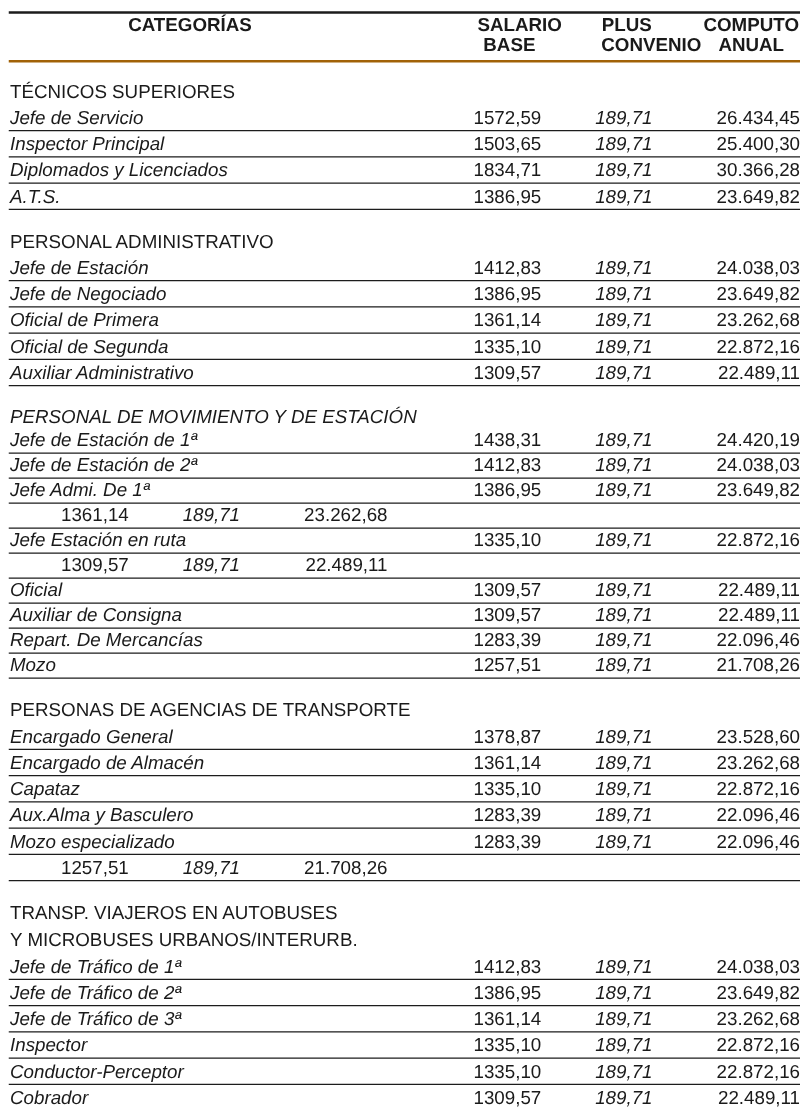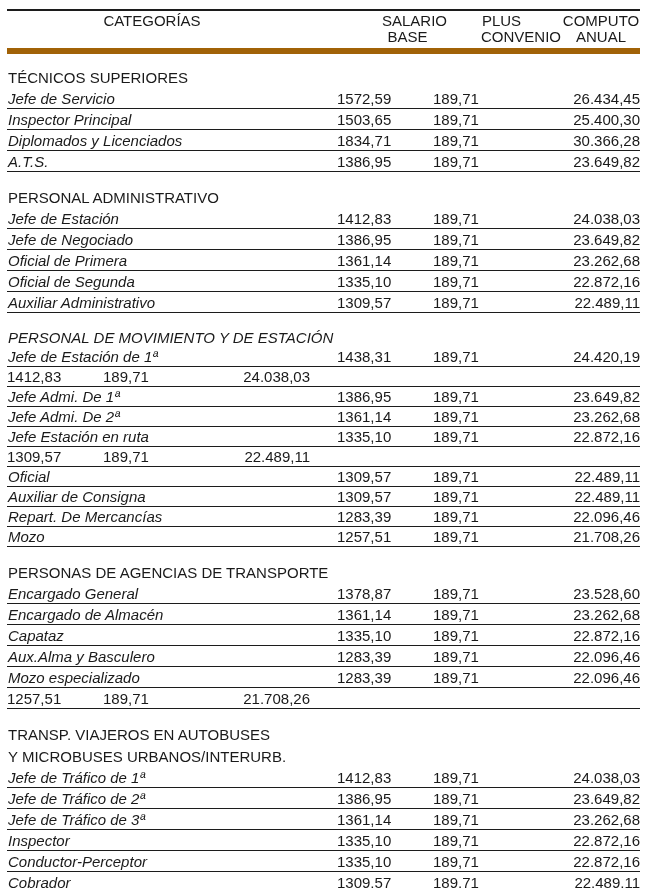--- a/index.html
+++ b/index.html
@@ -13,22 +13,22 @@
   }
   .doc {
     position: absolute;
     left: 7px; top: 9px;
     width: 633px;
   }
   
   .thead {
     display: flex;
     border-top: 2px solid #1c1c1c;
-    border-bottom: 6px solid #a16207;
-    font-weight: normal;
+    border-bottom: 2px solid #a16207;
+    font-weight: bold;
     padding: 2px 0 3px 0;
   }
   .thead .hc { line-height: 16px; text-align: center; }
   .hc.c1 { width: 330px; padding-right: 40px; }
   .hc.c2 { width: 96px;  padding-left: 45px; }
   .hc.c3 { width: 89px;  padding-left: 48px; }
   .hc.c4 { width: 118px; padding-left: 40px; }
   
   .section { margin-top: 14px; }
   .section:first-child { margin-top: 12px; }
@@ -40,22 +40,22 @@
   }
   .section.compact .heading { height: 20px; font-style: italic; }
   .row {
     display: flex; align-items: center;
     height: 21px;
     border-bottom: 1px solid #1c1c1c;
   }
   .section.compact .row { height: 20px; }
   .cell { white-space: nowrap; }
   .cell.c1 { width: 330px; padding-left: 1px; font-style: italic; }
-  .cell.c2 { width: 96px;  text-align: left; }
-  .cell.c3 { width: 89px;  text-align: left; }
+  .cell.c2 { width: 96px;  text-align: right; }
+  .cell.c3 { width: 89px;  text-align: right; font-style: italic; }
   .cell.c4 { width: 118px; text-align: right; }
 </style>
 </head>
 <body>
 
 <div class="doc">
 
   <div class="thead">
     <div class="hc c1">
       <div>CATEGORÍAS</div>
@@ -137,32 +137,32 @@
       </div>
       <div class="section compact">
         <div class="heading">PERSONAL DE MOVIMIENTO Y DE ESTACIÓN</div>
         <div class="row">
           <div class="cell c1">Jefe de Estación de 1ª</div>
           <div class="cell c2">1438,31</div>
           <div class="cell c3">189,71</div>
           <div class="cell c4">24.420,19</div>
         </div>
         <div class="row">
+          <div class="cell c1">Jefe de Estación de 2ª</div>
           <div class="cell c2">1412,83</div>
           <div class="cell c3">189,71</div>
           <div class="cell c4">24.038,03</div>
         </div>
         <div class="row">
           <div class="cell c1">Jefe Admi. De 1ª</div>
           <div class="cell c2">1386,95</div>
           <div class="cell c3">189,71</div>
           <div class="cell c4">23.649,82</div>
         </div>
         <div class="row">
-          <div class="cell c1">Jefe Admi. De 2ª</div>
           <div class="cell c2">1361,14</div>
           <div class="cell c3">189,71</div>
           <div class="cell c4">23.262,68</div>
         </div>
         <div class="row">
           <div class="cell c1">Jefe Estación en ruta</div>
           <div class="cell c2">1335,10</div>
           <div class="cell c3">189,71</div>
           <div class="cell c4">22.872,16</div>
         </div>

